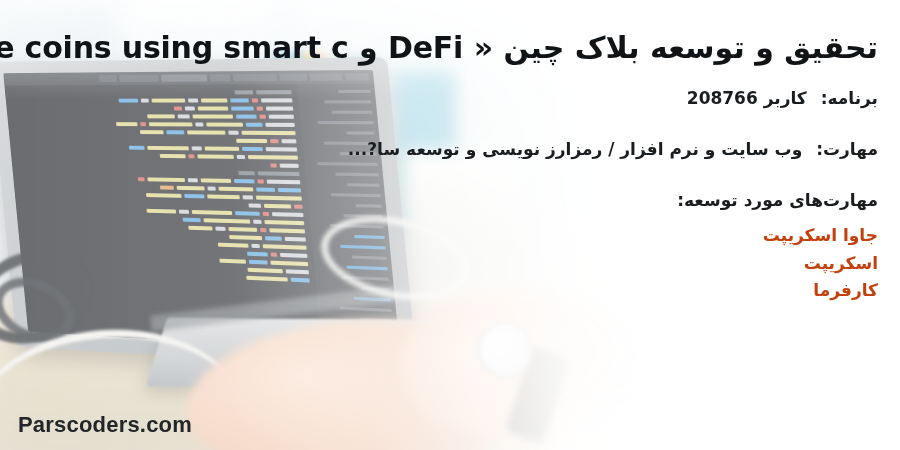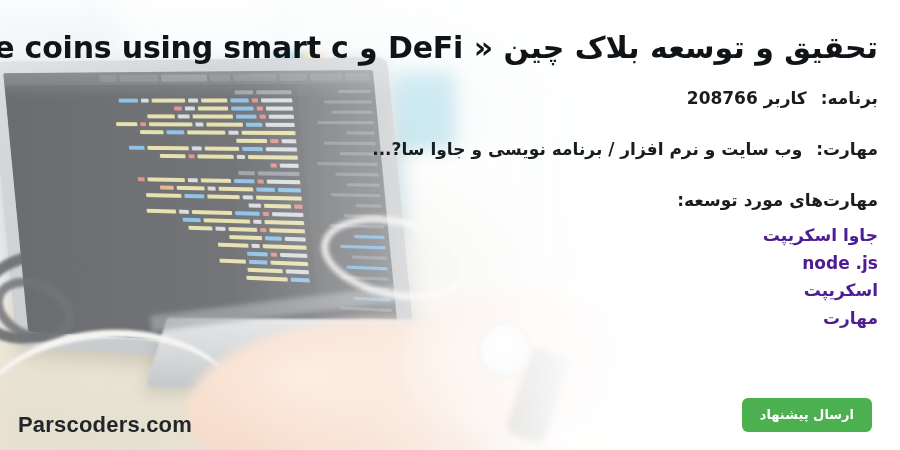--- a/index.html
+++ b/index.html
@@ -371,21 +371,21 @@
   .skills-list {
     position: absolute;
     right: 22px;
     top: 222px;
     list-style: none;
     text-align: right;
   }
   .skills-list li {
     font-size: 17px;
     font-weight: 700;
-    color: #4c1d95;
+    color: #c2410c;
     line-height: 1.62;
     white-space: nowrap;
   }
 
   .cta {
     position: absolute;
     right: 28px;
     top: 398px;
     min-width: 120px;
     height: 34px;
@@ -654,30 +654,28 @@
 
     <div class="title">تحقیق و توسعه بلاک چین « DeFi و stable coins using smart c</div>
 
     <div class="meta-employer">
       <span class="meta-label">برنامه:</span>
       <span>کاربر 208766</span>
     </div>
 
     <div class="meta-category">
       <span class="meta-label">مهارت:</span>
-      <span>وب سایت و نرم افزار / برنامه نویسی و جاوا سا?...</span>
+      <span>وب سایت و نرم افزار / رمزارز نویسی و توسعه سا?...</span>
     </div>
 
     <div class="skills-title">مهارت‌های مورد توسعه:</div>
 
     <ul class="skills-list">
       <li>جاوا اسکریپت</li>
-      <li>node .js</li>
       <li>اسکریپت</li>
-      <li>مهارت</li>
+      <li>کارفرما</li>
     </ul>
 
-    <button class="cta">ارسال پیشنهاد</button>
 
     <div class="brand">Parscoders.com</div>
   </div>
 
 </div>
 
 </body></html>

